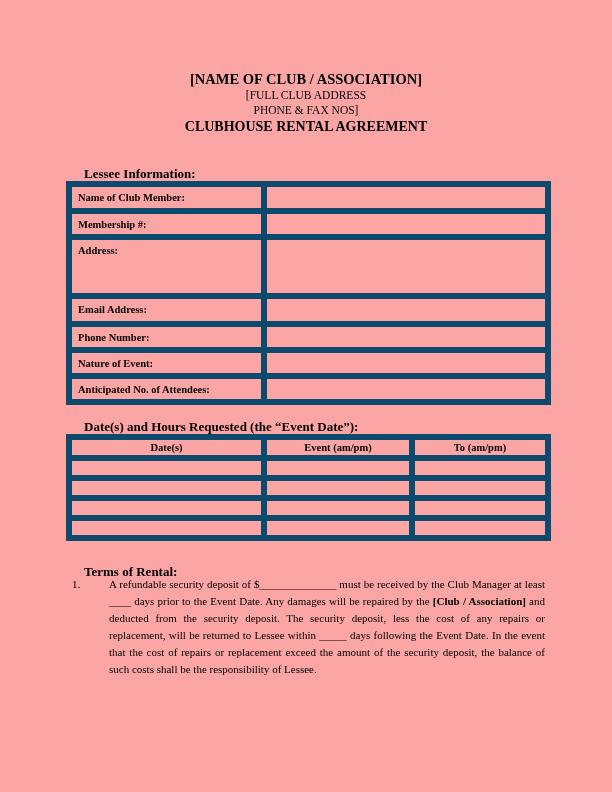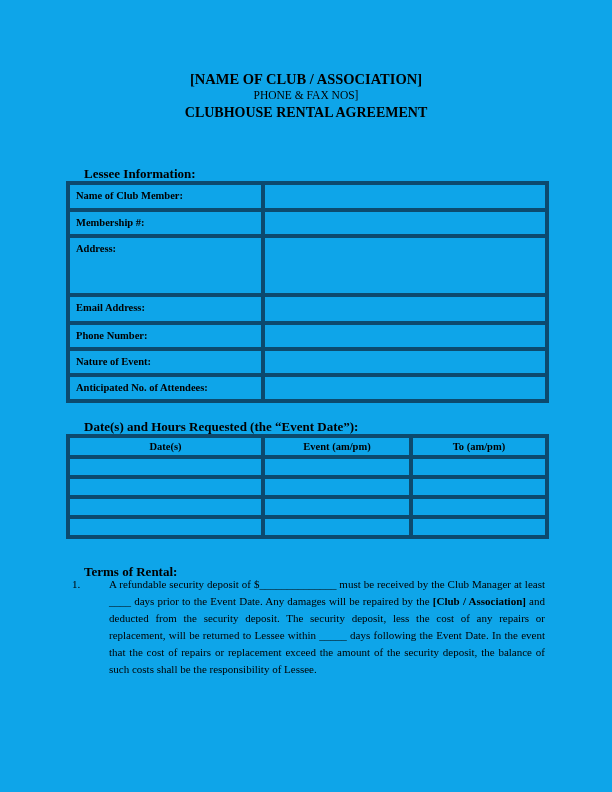--- a/index.html
+++ b/index.html
@@ -10,21 +10,21 @@
   body {
     width: 612px;
     height: 792px;
     font-family: "Liberation Serif", "DejaVu Serif", serif;
     color: #000000;
   }
   .page {
     position: relative;
     width: 612px;
     height: 792px;
-    background: #0ea5e9;
+    background: #fca5a5;
     overflow: hidden;
   }
   .abs { position: absolute; }
 
   
   .doc-header {
     top: 71px;
     left: 0;
     width: 612px;
     text-align: center;
@@ -54,21 +54,21 @@
   .h-lessee { top: 154px; left: 72px; }
   .h-dates  { top: 407px; left: 72px; }
   .h-terms  { top: 552px; left: 72px; }
 
   
   table {
     border-collapse: collapse;
     table-layout: fixed;
   }
   td, th {
-    border: 4px solid #0c4a6e;
+    border: 6px solid #0c4a6e;
     box-sizing: border-box;
     vertical-align: top;
     padding: 0;
   }
 
   .lessee-table {
     top: 181px;
     left: 66px;
     width: 479px;
   }
@@ -124,20 +124,21 @@
   }
   .term-text .b { font-weight: bold; }
 </style>
 </head>
 <body>
 
 <div class="page">
 
   <header class="abs doc-header">
     <div class="club-name">[NAME OF CLUB / ASSOCIATION]</div>
+    <div class="club-addr">[FULL CLUB ADDRESS</div>
     <div class="club-addr">PHONE &amp; FAX NOS]</div>
     <div class="doc-title">CLUBHOUSE RENTAL AGREEMENT</div>
   </header>
 
   <h2 class="abs section-heading h-lessee">Lessee Information:</h2>
 
   <table class="abs lessee-table">
     <colgroup>
         <col class="c-label">
         <col class="c-value">

